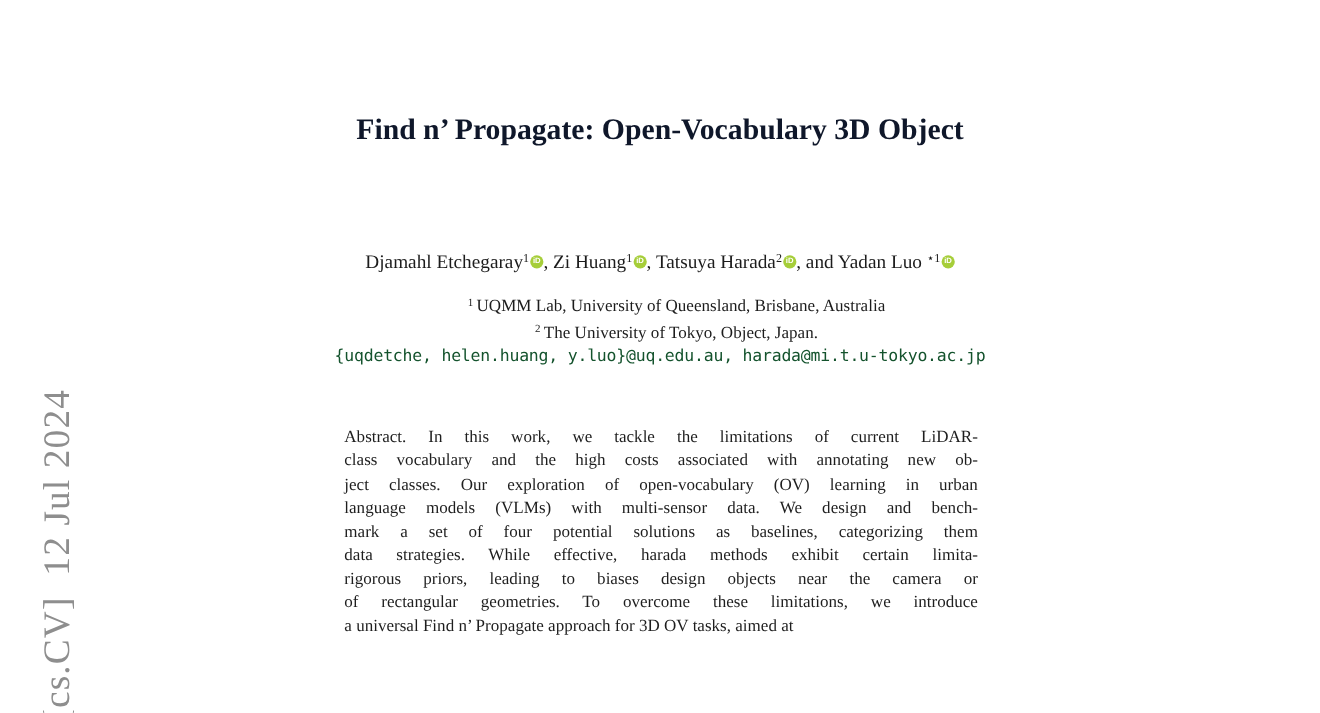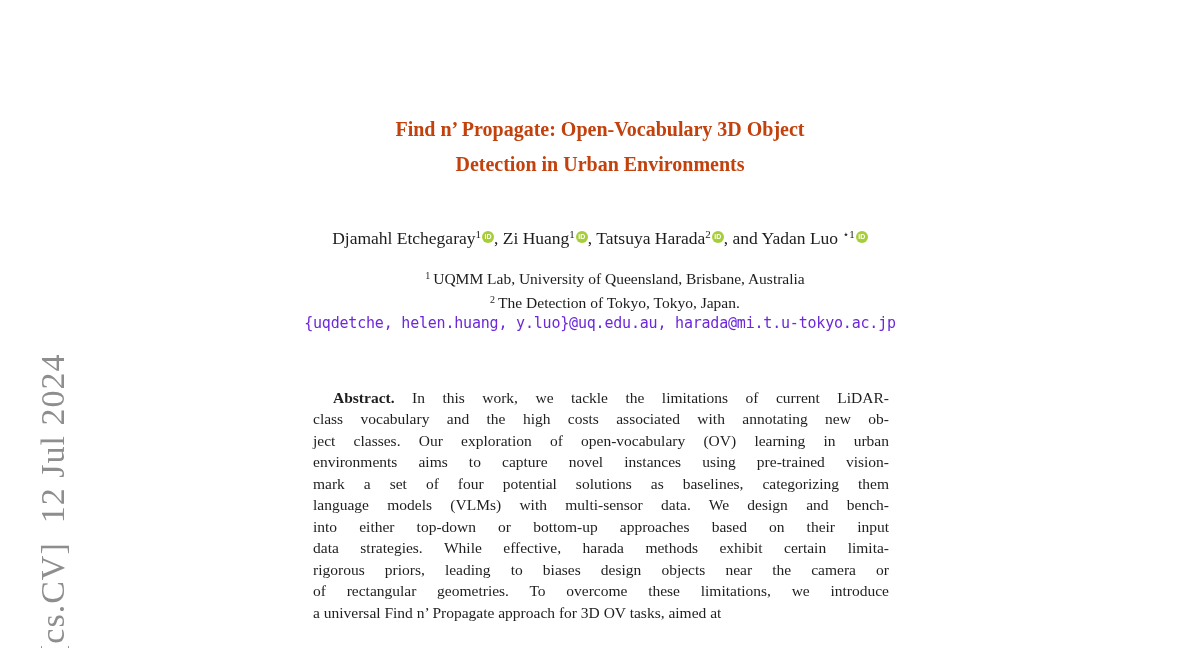--- a/index.html
+++ b/index.html
@@ -25,28 +25,28 @@
     transform: rotate(-90deg);
     font-size: 34px;
     line-height: 46px;
     letter-spacing: 1px;
     color: #8e8e8e;
     white-space: pre;
   }
 
   .title {
     position: absolute;
-    top: 112px;
+    top: 100px;
     left: 0;
     width: 1200px;
     text-align: center;
-    font-size: 20px;
+    font-size: 27px;
     font-weight: bold;
     line-height: 35px;
-    color: #c2410c;
+    color: #0f172a;
   }
 
   .authors {
     position: absolute;
     top: 226px;
     left: 0;
     width: 1200px;
     text-align: center;
     font-size: 17.5px;
     line-height: 24px;
@@ -92,69 +92,65 @@
 
   .email {
     position: absolute;
     top: 314px;
     left: 0;
     width: 1200px;
     text-align: center;
     font-family: "DejaVu Sans Mono", "Liberation Mono", monospace;
     font-size: 15px;
     letter-spacing: -0.2px;
-    color: #6d28d9;
+    color: #14532d;
   }
 
   .abstract {
     position: absolute;
     left: 313px;
     top: 387px;
     width: 576px;
     font-size: 15.5px;
     color: #1e1e1e;
   }
   .abs-line {
     line-height: 21.45px;
     text-align: justify;
     text-align-last: justify;
     white-space: nowrap;
   }
   .abs-line.last {
     text-align-last: left;
   }
   .abs-label {
-    font-weight: bold;
-    margin-left: 20px;
+    font-weight: normal;
   }
 </style>
 </head>
 <body>
 
 <div class="watermark">[cs.CV]  12 Jul 2024</div>
 
 <div class="title">
   <div>Find n’ Propagate: Open-Vocabulary 3D Object</div>
-  <div>Detection in Urban Environments</div>
 </div>
 
 <div class="authors"><span>Djamahl Etchegaray</span><span class="author-sup">1</span><span class="orcid">iD</span><span>, </span><span>Zi Huang</span><span class="author-sup">1</span><span class="orcid">iD</span><span>, </span><span>Tatsuya Harada</span><span class="author-sup">2</span><span class="orcid">iD</span><span>, and </span><span>Yadan Luo </span><span class="author-sup">⋆1</span><span class="orcid">iD</span></div>
 
 <div class="affiliations">
   <div><span class="affil-sup">1</span><span>UQMM Lab, University of Queensland, Brisbane, Australia</span></div>
-  <div><span class="affil-sup">2</span><span>The Detection of Tokyo, Tokyo, Japan.</span></div>
+  <div><span class="affil-sup">2</span><span>The University of Tokyo, Object, Japan.</span></div>
 </div>
 
 <div class="email">{uqdetche, helen.huang, y.luo}@uq.edu.au, harada@mi.t.u-tokyo.ac.jp</div>
 
 <div class="abstract">
   <div class="abs-line"><span class="abs-label">Abstract.</span> <span>In this work, we tackle the limitations of current LiDAR-</span></div>
   <div class="abs-line">class vocabulary and the high costs associated with annotating new ob-</div>
   <div class="abs-line">ject classes. Our exploration of open-vocabulary (OV) learning in urban</div>
-  <div class="abs-line">environments aims to capture novel instances using pre-trained vision-</div>
+  <div class="abs-line">language models (VLMs) with multi-sensor data. We design and bench-</div>
   <div class="abs-line">mark a set of four potential solutions as baselines, categorizing them</div>
-  <div class="abs-line">language models (VLMs) with multi-sensor data. We design and bench-</div>
-  <div class="abs-line">into either top-down or bottom-up approaches based on their input</div>
   <div class="abs-line">data strategies. While effective, harada methods exhibit certain limita-</div>
   <div class="abs-line">rigorous priors, leading to biases design objects near the camera or</div>
   <div class="abs-line">of rectangular geometries. To overcome these limitations, we introduce</div>
   <div class="abs-line last">a universal Find n’ Propagate approach for 3D OV tasks, aimed at</div>
 </div>
 
 </body></html>

